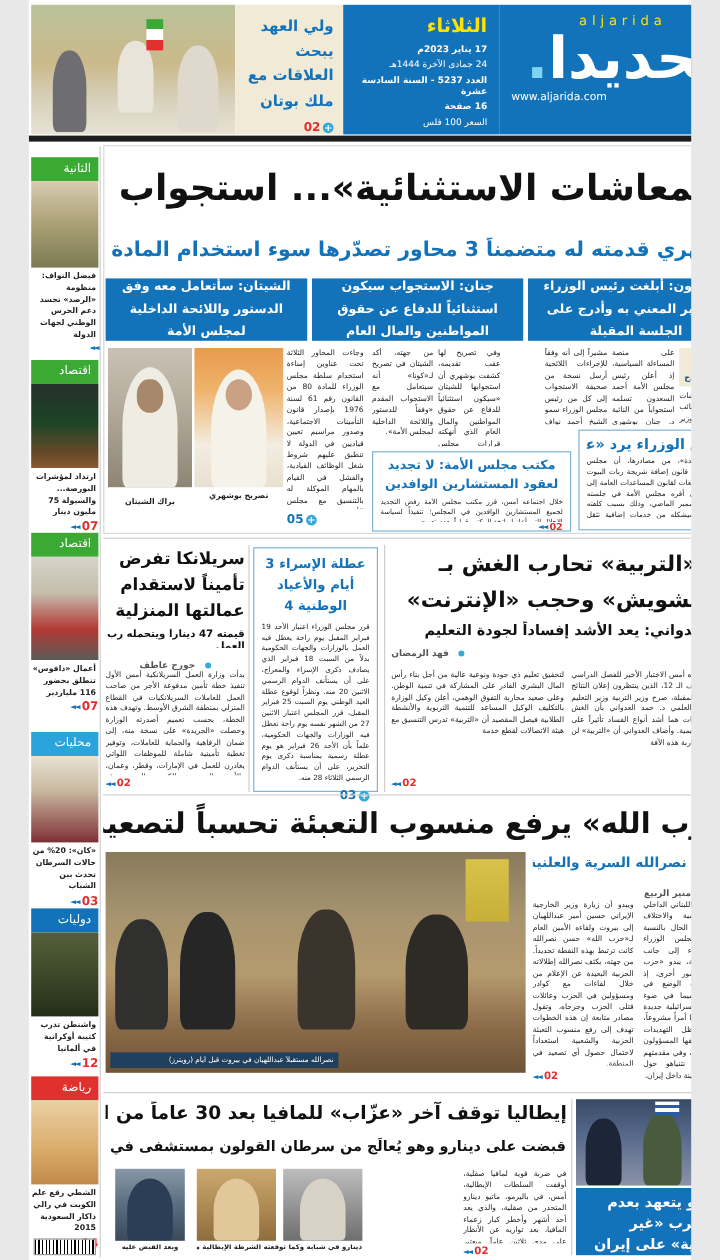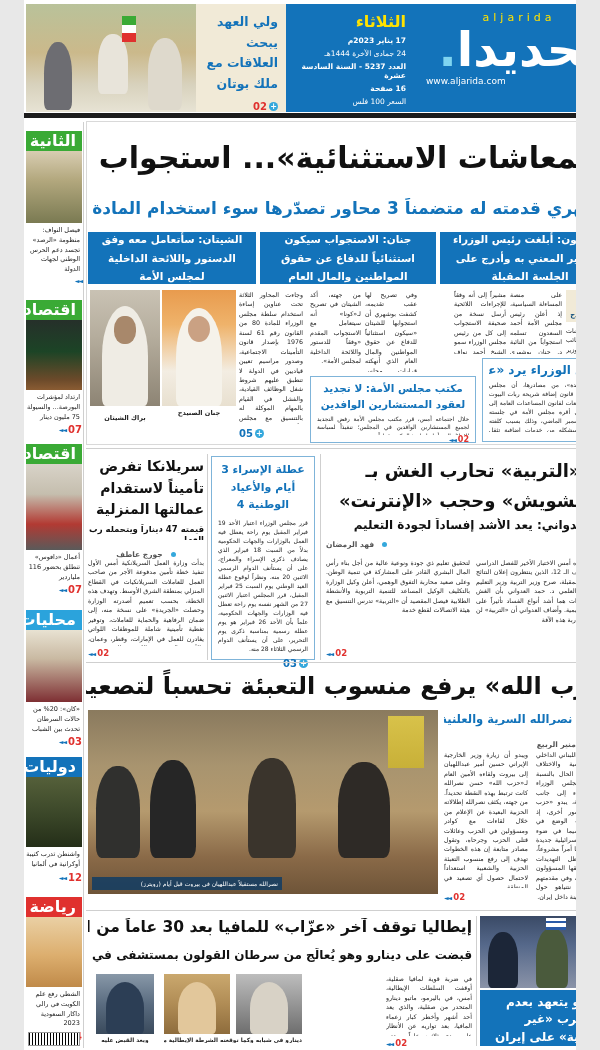--- a/index.html
+++ b/index.html
@@ -9,22 +9,22 @@
   .abs{position:absolute}
   .bl{background:#1373ba}
   .photo{overflow:hidden}
   .fig{position:absolute;background:#3c3c3c;border-radius:46% 46% 12% 12%}
   .hl{font-weight:bold;color:#111;text-align:center;white-space:nowrap;overflow:hidden}
   .subhl{font-weight:bold;color:#1373ba;text-align:center;white-space:nowrap;overflow:hidden}
   .qbox{background:#1373ba;color:#fff;font-weight:bold;font-size:10.5px;line-height:1.75;display:flex;align-items:center;justify-content:center;text-align:center;padding:2px 6px}
   .btxt{font-size:6.3px;line-height:1.5;color:#222;text-align:justify;overflow:hidden}
   .obox{border:1px solid #7fb4d9;padding:4px 6px;background:#fff}
   .btitle{color:#1373ba;font-weight:bold;text-align:center}
-  .sec-h{font-size:16px;font-weight:bold;color:#fff;line-height:20px;padding-right:6px;height:20px}
-  .sec-cap{font-size:6.5px;font-weight:normal;line-height:1.5;color:#222;padding:3px 2px 1px 0;text-align:right}
+  .sec-h{font-size:10px;font-weight:normal;color:#fff;line-height:20px;padding-right:6px;height:20px}
+  .sec-cap{font-size:6.5px;font-weight:bold;line-height:1.5;color:#222;padding:3px 2px 1px 0;text-align:right}
   .refrow{display:flex;align-items:center;gap:2px}
   .rnum{color:#e0312e;font-weight:bold;font-size:10px}
   .rnum-w{color:#fff;font-weight:bold;font-size:10px}
   .ic-ar{color:#1373ba;font-size:6px;letter-spacing:-1px;font-style:normal}
   .ic-ar::before{content:"◄◄"}
   .ic-plus{width:9px;height:9px;border-radius:50%;background:#35a8dc;color:#fff;display:inline-flex;align-items:center;justify-content:center;font-size:8px;font-weight:bold;font-style:normal;flex:0 0 auto}
   .ic-plus::before{content:"+"}
   .dot-ic{display:inline-block;width:5px;height:5px;border-radius:50%;background:#35a8dc;margin-left:3px}
   .byl{font-size:7.5px;font-weight:bold;color:#555}
   .cap{font-size:6.5px;font-weight:bold;color:#222;text-align:center;overflow:hidden;white-space:nowrap}
@@ -114,21 +114,21 @@
     <div class="sec-cap">واشنطن تدرب كتيبة أوكرانية في ألمانيا</div>
     <div class="refrow" style="margin-top:1px">
       <span class="rnum">12</span>
       <i class="ic-ar"></i>
     </div>
   </div>
 
   <div class="abs" style="left:2px;top:897px;width:56px">
     <div class="sec-h" style="background:#e0312e">رياضة</div>
     <div class="photo" style="height:70px;background:linear-gradient(180deg,#ead0a4 0%,#dcae6e 55%,#c08a49 100%)"></div>
-    <div class="sec-cap">الشطي رفع علم الكويت في رالي داكار السعودية 2023</div>
+    <div class="sec-cap">الشطي رفع علم الكويت في رالي داكار السعودية 2015</div>
     <div class="refrow" style="margin-top:1px">
       <span class="rnum">14</span>
       <i class="ic-ar"></i>
     </div>
   </div>
   <div class="abs barcode" style="left:4px;top:1032px;width:52px;height:14px"></div>
 
   <div class="abs" style="left:62px;top:121px;width:536px;height:324px;border:1px solid #d9d9d9"></div>
   <div class="abs hl" style="left:66px;top:132px;width:528px;height:58px;font-size:30px;line-height:1.7">«المعاشات الاستثنائية»... استجواب للشيتان</div>
   <div class="abs subhl" style="left:66px;top:198px;width:528px;height:28px;font-size:17px">بوشهري قدمته له متضمناً 3 محاور تصدّرها سوء استخدام المادة 80</div>
@@ -147,21 +147,21 @@
   <div class="abs btxt" style="left:215px;top:290px;width:64px;height:134px">وجاءت المحاور الثلاثة تحت عناوين إساءة استخدام سلطة مجلس الوزراء للمادة 80 من القانون رقم 61 لسنة 1976 بإصدار قانون التأمينات الاجتماعية، وصدور مراسيم تعيين قياديين في الدولة لا تنطبق عليهم شروط شغل الوظائف القيادية، والفشل في القيام بالمهام الموكلة له بالتنسيق مع مجلس الأمة.</div>
   <div class="abs refrow" style="left:215px;top:428px">
     <i class="ic-plus"></i>
     <span class="rnum" style="color:#1373ba">05</span>
   </div>
 
   <div class="abs photo" style="left:138px;top:290px;width:74px;height:116px;background:linear-gradient(180deg,#e89b4e 0%,#efb36b 30%,#f3ede2 70%,#e8e0d0 100%)">
     <span class="fig" style="left:14px;top:18px;width:46px;height:98px;background:#f5f2ea;border-radius:50% 50% 8% 8%"></span>
     <span class="fig" style="left:26px;top:26px;width:22px;height:26px;background:#caa183;border-radius:50%"></span>
   </div>
-  <div class="abs cap" style="left:138px;top:409px;width:74px">جنان الصنيدح</div>
+  <div class="abs cap" style="left:138px;top:409px;width:74px">تصريح بوشهري</div>
   <div class="abs photo" style="left:66px;top:290px;width:70px;height:116px;background:linear-gradient(180deg,#c9c2b4 0%,#b5ad9d 40%,#8d8474 100%)">
     <span class="fig" style="left:12px;top:16px;width:46px;height:100px;background:#efece4;border-radius:50% 50% 8% 8%"></span>
     <span class="fig" style="left:24px;top:26px;width:22px;height:28px;background:#a8886b;border-radius:45%"></span>
   </div>
   <div class="abs cap" style="left:66px;top:414px;width:70px">براك الشيتان</div>
 
   <div class="abs obox" style="left:458px;top:358px;width:138px;height:84px">
     <div class="btitle" style="font-size:12px;white-space:nowrap;overflow:hidden">مجلس الوزراء يرد «عافية»</div>
     <div class="btxt" style="margin-top:3px;height:52px;font-size:6px">علمت «الجريدة»، من مصادرها، أن مجلس الوزراء قرر رد قانون إضافة شريحة ربات البيوت والأرامل الخاضعات لقانون المساعدات العامة إلى «عافية»، الذي أقره مجلس الأمة في جلسته بتاريخ 13 ديسمبر الماضي، وذلك بسبب كلفته العالية، وما سيشكله من خدمات إضافية تثقل كاهل المستشفيات.</div>
   </div>

